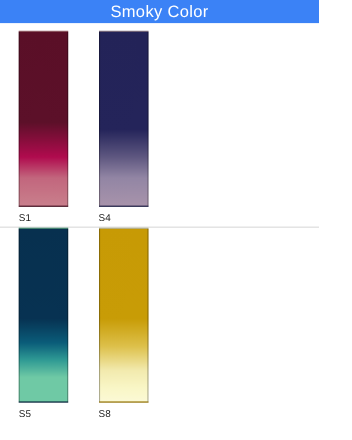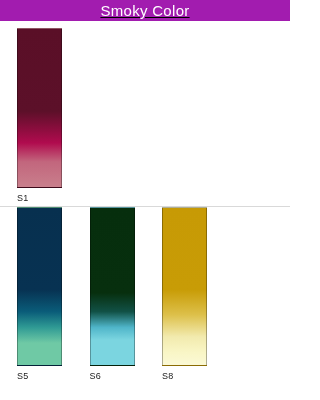--- a/index.html
+++ b/index.html
@@ -83,49 +83,49 @@
     width: 290px;
     height: 1px;
     background: #d9d9d9;
   }
 </style>
 </head>
 <body>
 
 <div id="app" style="background: rgb(255, 255, 255);">
 
-  <div class="titlebar" style="background: #a21caf; text-decoration: underline;">
+  <div class="titlebar" style="background: #3b82f6;">
     <span class="titlebar-text" style="color: rgb(255, 255, 255);">Smoky Color</span>
   </div>
 
   <div class="grid-row row1">
 
     <div class="cell">
       <div class="swatch" style="background-image: linear-gradient(rgb(90, 15, 39) 0%, rgb(92, 16, 41) 52%, rgb(176, 11, 78) 72%, rgb(194, 102, 125) 84%, rgb(201, 127, 140) 100%);"></div>
       <div class="label">S1</div>
     </div>
 
 
 
+    <div class="cell">
+      <div class="swatch" style="background-image: linear-gradient(rgb(35, 35, 88) 0%, rgb(36, 36, 90) 56%, rgb(94, 87, 128) 72%, rgb(146, 133, 164) 84%, rgb(168, 147, 171) 100%);"></div>
+      <div class="label">S4</div>
+    </div>
 
   </div>
 
   <div class="divider"></div>
 
   <div class="grid-row row2">
 
     <div class="cell">
       <div class="swatch" style="background-image: linear-gradient(rgb(7, 48, 79) 0%, rgb(7, 50, 82) 52%, rgb(10, 92, 121) 66%, rgb(47, 154, 148) 76%, rgb(111, 201, 165) 86%, rgb(111, 201, 165) 100%);"></div>
       <div class="label">S5</div>
     </div>
 
-    <div class="cell">
-      <div class="swatch" style="background-image: linear-gradient(rgb(6, 46, 13) 0%, rgb(7, 47, 14) 54%, rgb(17, 81, 70) 66%, rgb(79, 181, 201) 76%, rgb(123, 213, 224) 84%, rgb(123, 213, 224) 100%);"></div>
-      <div class="label">S6</div>
-    </div>
 
 
     <div class="cell">
       <div class="swatch" style="background-image: linear-gradient(rgb(199, 154, 5) 0%, rgb(200, 156, 6) 52%, rgb(221, 192, 74) 68%, rgb(242, 234, 174) 82%, rgb(249, 246, 198) 92%, rgb(251, 249, 213) 100%);"></div>
       <div class="label">S8</div>
     </div>
 
   </div>
 
 </div>

